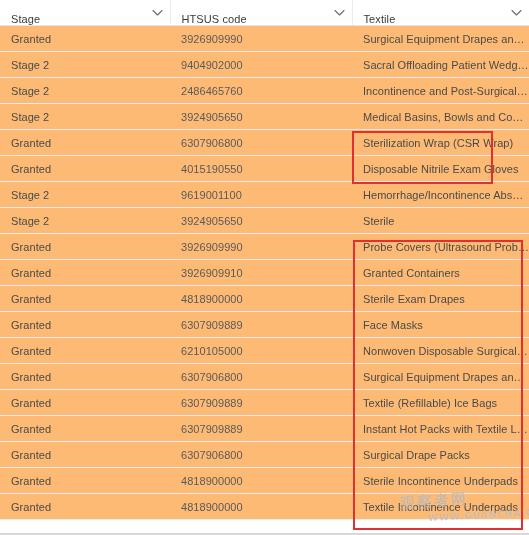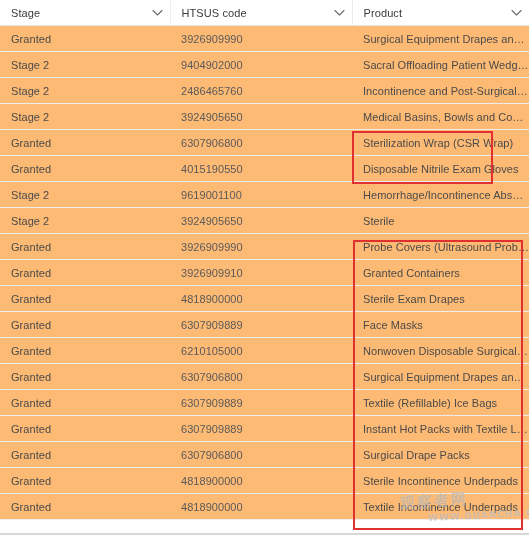--- a/index.html
+++ b/index.html
@@ -38,21 +38,21 @@
     margin: 0;
     background: #ffffff;
     border-bottom: 1px solid #e6e6e6;
     vertical-align: middle;
     font-weight: normal;
     text-align: left;
   }
   .hcell {
     position: relative;
     display: flex;
-    align-items: center;
+    align-items: flex-end;
     height: 25px;
     padding-left: 11px;
     padding-right: 8px;
     box-sizing: border-box;
   }
   .hlabel {
     font-size: 11px;
     color: #3a3a3a;
     letter-spacing: 0.1px;
     white-space: nowrap;
@@ -162,21 +162,21 @@
             <span class="hlabel">HTSUS code</span>
             <span class="hchev">
               <svg width="11" height="7" viewBox="0 0 11 7" aria-hidden="true">
                 <path d="M1 1 L5.5 5.5 L10 1" fill="none" stroke="#6b6b6b" stroke-width="1.1" stroke-linecap="round" stroke-linejoin="round"></path>
               </svg>
             </span>
           </div>
         </th>
         <th class="sep-left">
           <div class="hcell">
-            <span class="hlabel">Product</span>
+            <span class="hlabel">Textile</span>
             <span class="hchev">
               <svg width="11" height="7" viewBox="0 0 11 7" aria-hidden="true">
                 <path d="M1 1 L5.5 5.5 L10 1" fill="none" stroke="#6b6b6b" stroke-width="1.1" stroke-linecap="round" stroke-linejoin="round"></path>
               </svg>
             </span>
           </div>
         </th>
       </tr>
     </thead>
     <tbody id="table-body">

